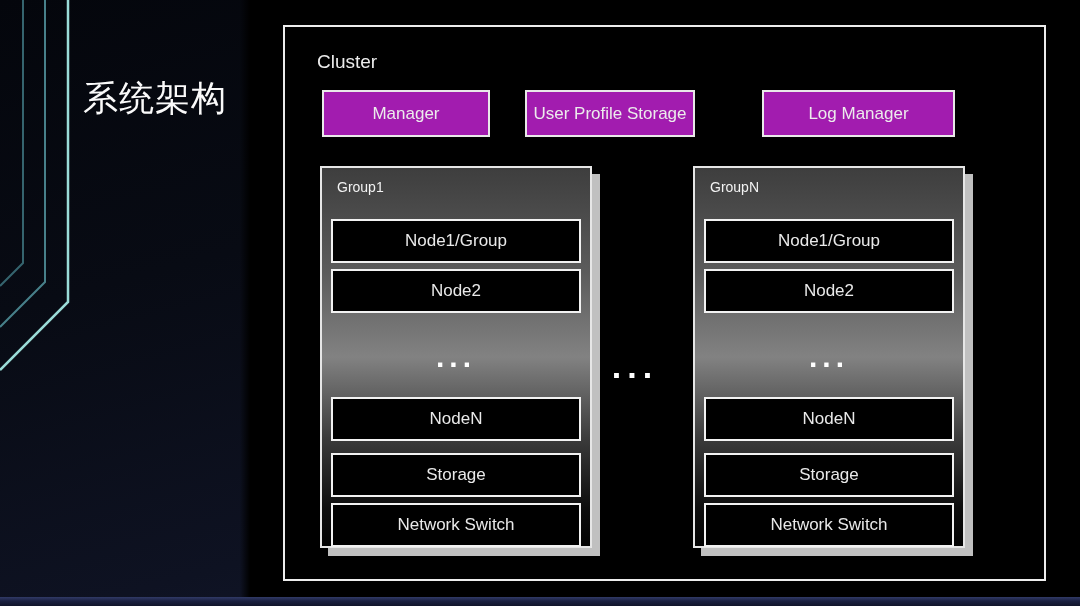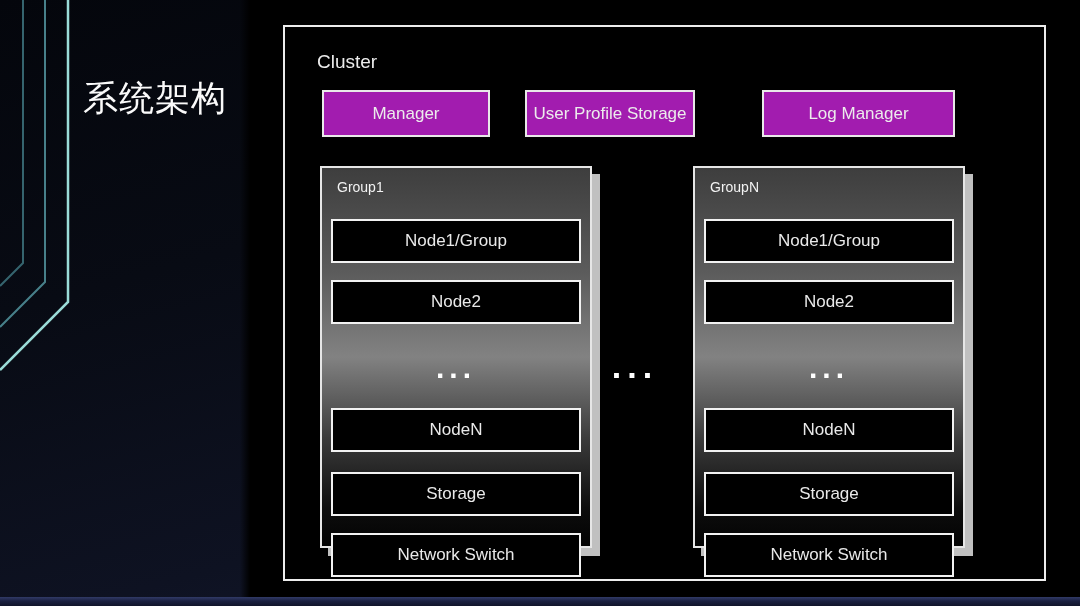--- a/index.html
+++ b/index.html
@@ -38,26 +38,26 @@
     background:linear-gradient(180deg,#3e3e3e 0%,#5c5c5c 28%,#828282 50%,#3a3a3a 72%,#0d0d0d 90%,#030303 100%);
     box-shadow:8px 8px 0 0 #c0c0c0;
     padding:9px 9px 0 9px;
   }
   .group-1{left:35px;}
   .group-n{left:408px;}
   .group-label{
     margin:2px 0 19px 6px;height:21px;font-size:14px;color:#f2f2f2;
   }
   .node{
-    height:44px;margin-bottom:17px;border:2px solid #f2f2f2;background:#000;
+    height:44px;margin-bottom:6px;border:2px solid #f2f2f2;background:#000;
     box-sizing:border-box;display:flex;align-items:center;justify-content:center;
     font-size:17px;color:#e9e9e9;
   }
   .node.pre-gap{margin-bottom:16px;}
-  .node.tight{margin-bottom:20px;}
+  .node.tight{margin-bottom:12px;}
   .group-ellipsis{
     height:68px;display:flex;align-items:center;justify-content:center;
   }
   .ellipsis-text{
     font-size:30px;font-weight:700;letter-spacing:5px;color:#ffffff;
     line-height:0;position:relative;top:-6px;
   }
   .divider-ellipsis{
     position:absolute;left:300px;top:325px;width:100px;height:40px;
     display:flex;align-items:center;justify-content:center;

